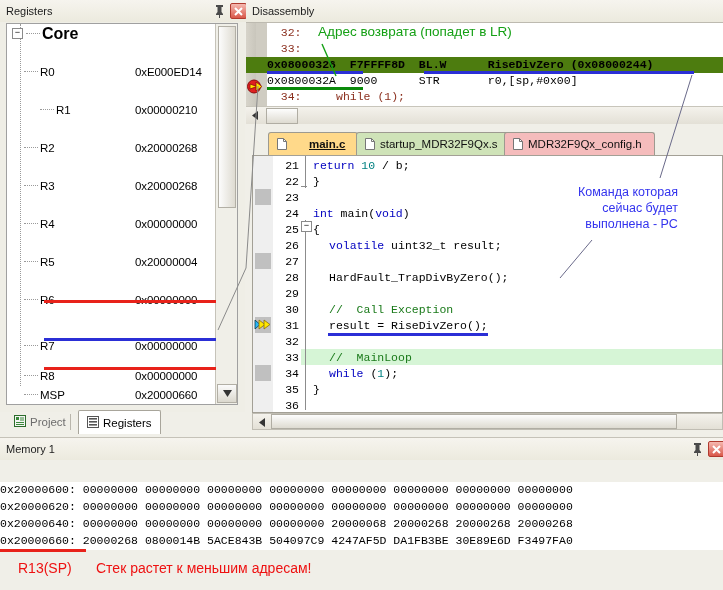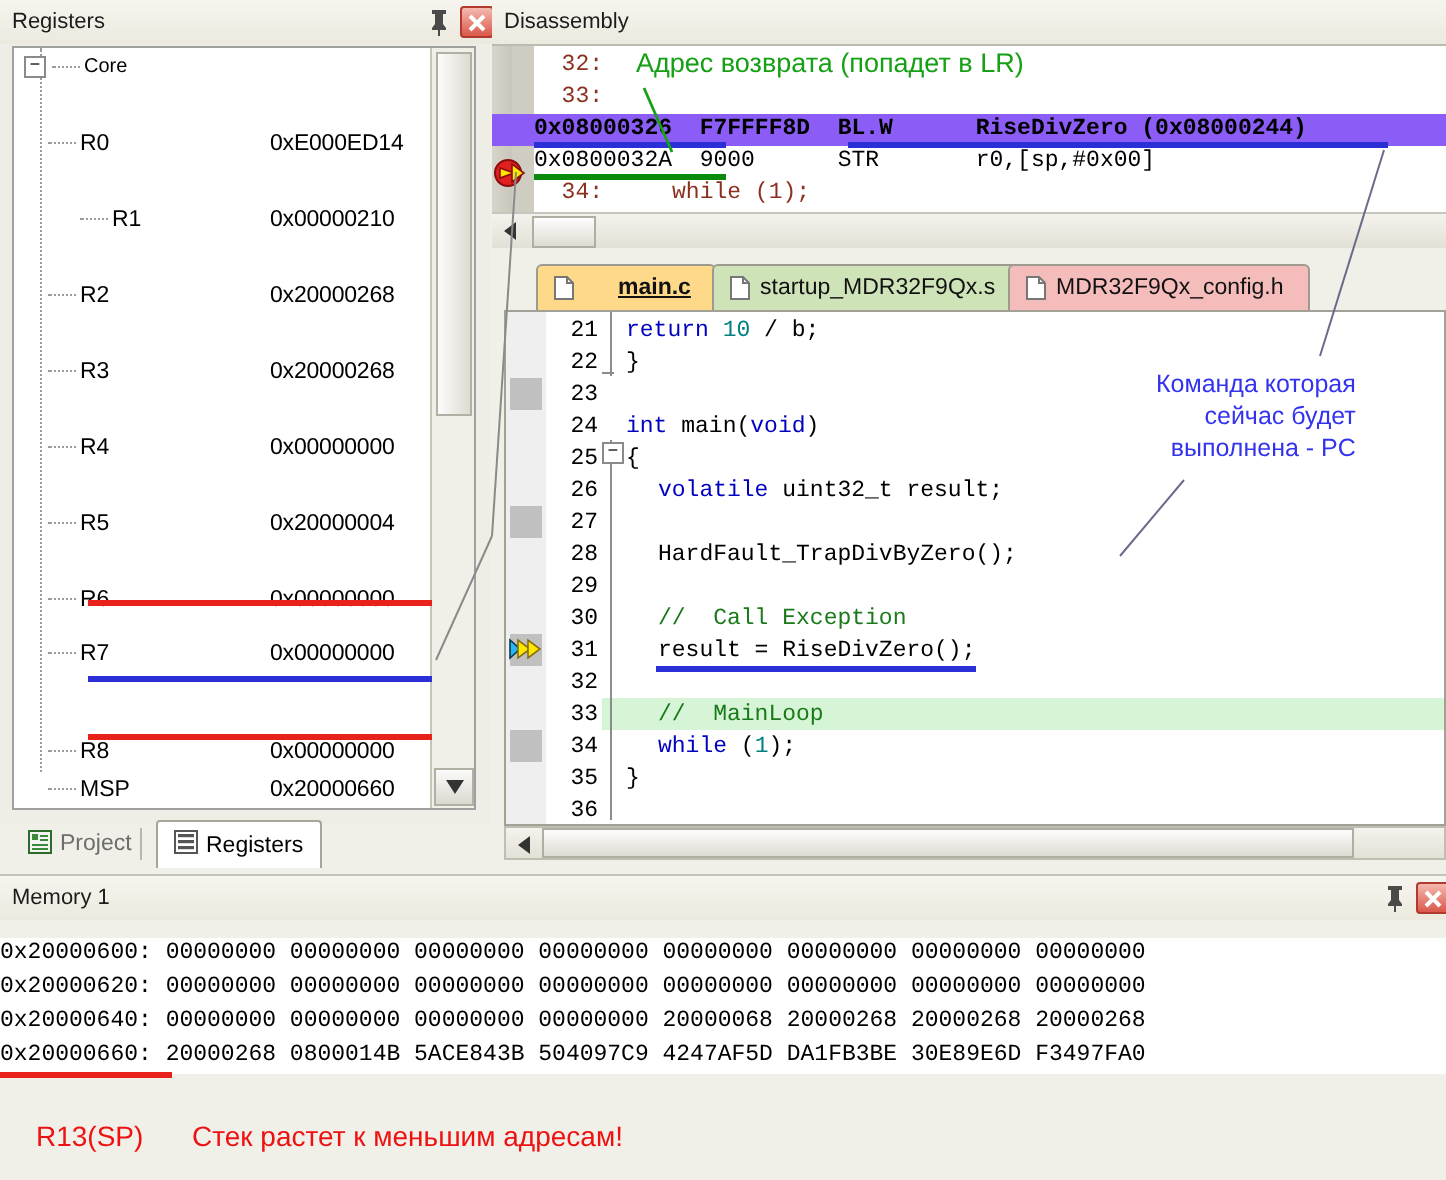--- a/index.html
+++ b/index.html
@@ -56,21 +56,21 @@
   .reg-name{width:128px;box-sizing:border-box;display:flex;align-items:center;}
   .reg-val{
     width:82px;box-sizing:border-box;font-size:11.5px;letter-spacing:-0.1px;
   }
   .expander{
     width:9px;height:9px;border:1px solid #8a8a8a;background:#fff;
     display:inline-flex;align-items:center;justify-content:center;
     font-size:9px;line-height:1;color:#000;font-family:"Liberation Mono",monospace;
     margin-right:3px;flex:none;
   }
-  .grp-label{font-weight:normal;font-size:10px;}
+  .grp-label{font-weight:bold;font-size:16px;}
   
   .guide{
     position:absolute;left:13px;top:0;bottom:0;width:0;
     border-left:1px dotted #9a9a9a;
   }
   .dash{
     display:inline-block;width:14px;border-top:1px dotted #9a9a9a;
     margin-right:2px;vertical-align:middle;
   }
 
@@ -121,21 +121,21 @@
   #dis-gutter2{
     position:absolute;left:10px;top:0;width:11px;height:100%;background:#cfccc2;
   }
   .dis-line{
     position:absolute;left:21px;height:16px;line-height:16px;
     font-family:"Liberation Mono","DejaVu Sans Mono",monospace;font-size:11.5px;
     white-space:pre;
   }
   .dis-src{color:#8b2f1e;}
   .dis-hl{
-    background:#8b5cf6;left:0;width:477px;padding-left:21px;box-sizing:border-box;
+    background:#4d7c0f;left:0;width:477px;padding-left:21px;box-sizing:border-box;
     color:#000;font-weight:bold;
   }
   .dis-code{color:#000;}
   #dis-hscroll{
     left:0;top:106px;width:477px;height:17px;
     background:linear-gradient(to bottom,#f4f2ec,#e3e0d6);
     border-top:1px solid #c8c5bb;display:flex;align-items:center;
   }
   #dis-hscroll .hs-left{
     width:15px;height:15px;margin-left:1px;display:flex;align-items:center;justify-content:center;
@@ -220,21 +220,21 @@
   #mem-vscroll .arrow-up{
     position:absolute;left:0;top:0;width:16px;height:15px;
     background:linear-gradient(to bottom,#fbfbfb,#dbd8ce);border:1px solid #b2afa5;
     display:flex;align-items:center;justify-content:center;box-sizing:border-box;
   }
   #mem-vscroll .thumb{
     position:absolute;left:0;top:16px;width:16px;height:26px;
     background:linear-gradient(to right,#fcfcfc,#dedbd1);border:1px solid #b2afa5;
     box-sizing:border-box;
   }
-  #mem-rows{position:absolute;left:0;top:32px;width:723px;height:68px;background:#fff;}
+  #mem-rows{position:absolute;left:0;top:45px;width:723px;height:68px;background:#fff;}
   .mem-row{
     position:absolute;left:0;height:16px;line-height:16px;
     font-family:"Liberation Mono","DejaVu Sans Mono",monospace;font-size:11.5px;
     white-space:pre;color:#000;
   }
   #mem-row-bg{position:absolute;left:0;top:0;width:704px;height:68px;background:#fff;}
 
   
   #annotations{left:0;top:0;width:723px;height:590px;pointer-events:none;text-align:right;}
   .ann-text{position:absolute;white-space:pre;}
@@ -326,21 +326,21 @@
           </div>
         <div class="reg-val">0x20000004</div>
       </div>
       <div class="reg-row" style="top:133px">
         <div class="reg-name" style="padding-left:17px">
             <span class="dash"></span>
             <span>R6</span>
           </div>
         <div class="reg-val">0x00000000</div>
       </div>
-      <div class="reg-row" style="top:141px">
+      <div class="reg-row" style="top:160px">
         <div class="reg-name" style="padding-left:17px">
             <span class="dash"></span>
             <span>R7</span>
           </div>
         <div class="reg-val">0x00000000</div>
       </div>
       <div class="reg-row" style="top:171px">
         <div class="reg-name" style="padding-left:17px">
             <span class="dash"></span>
             <span>R8</span>

